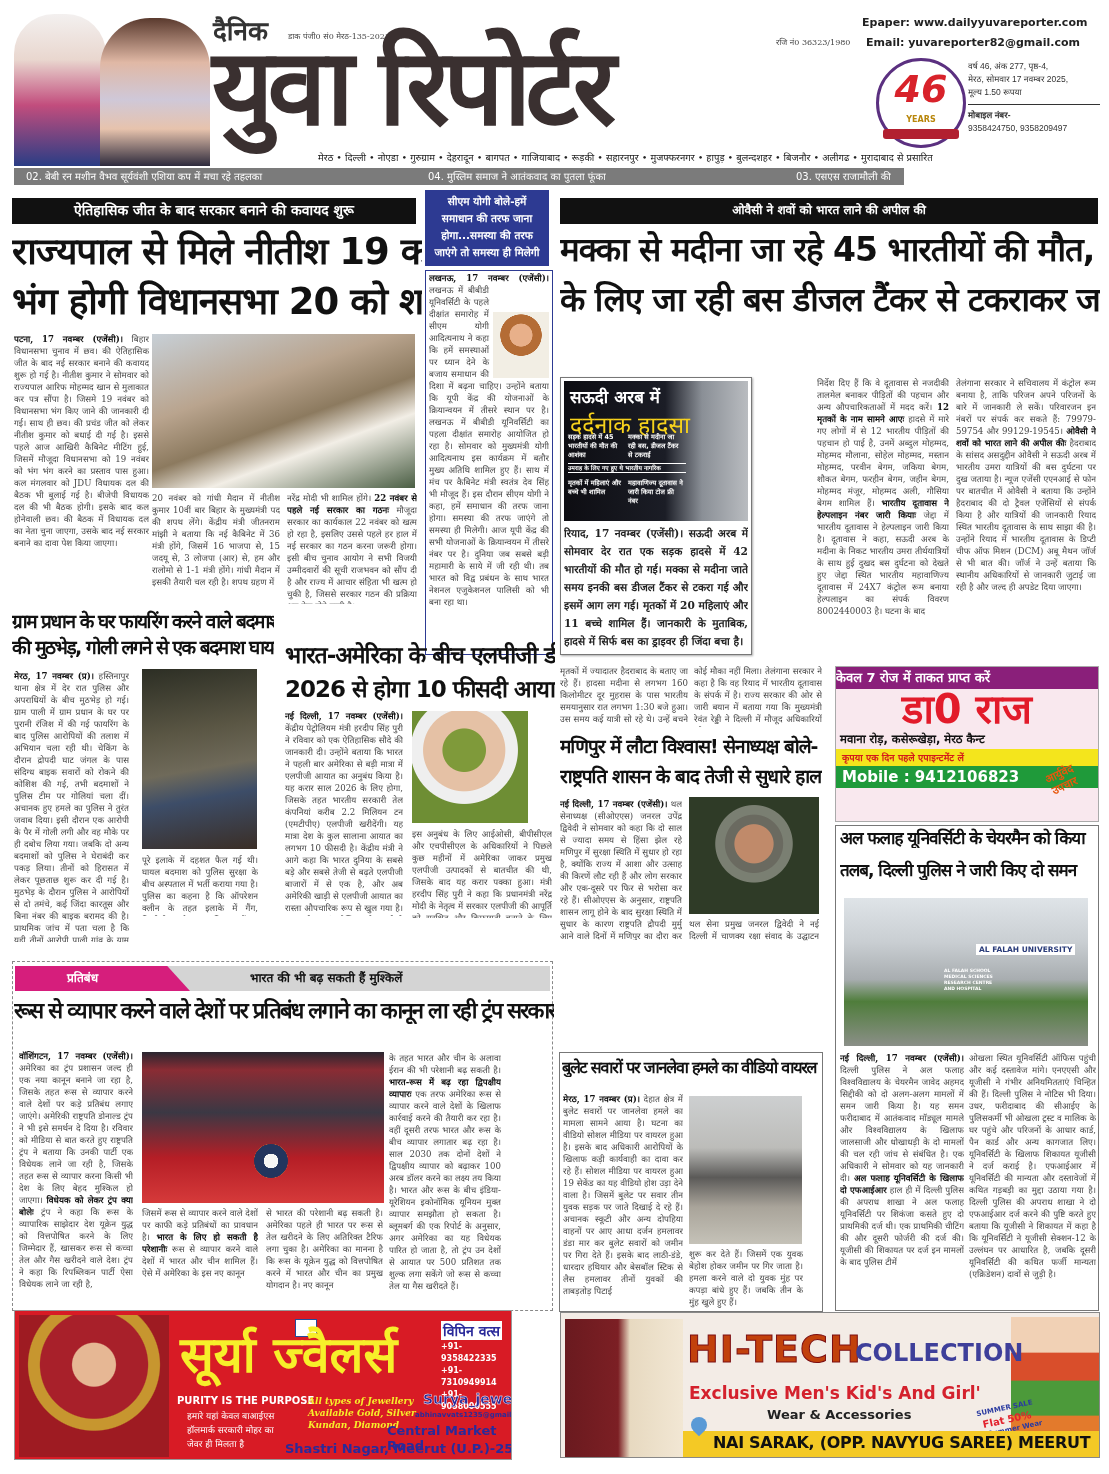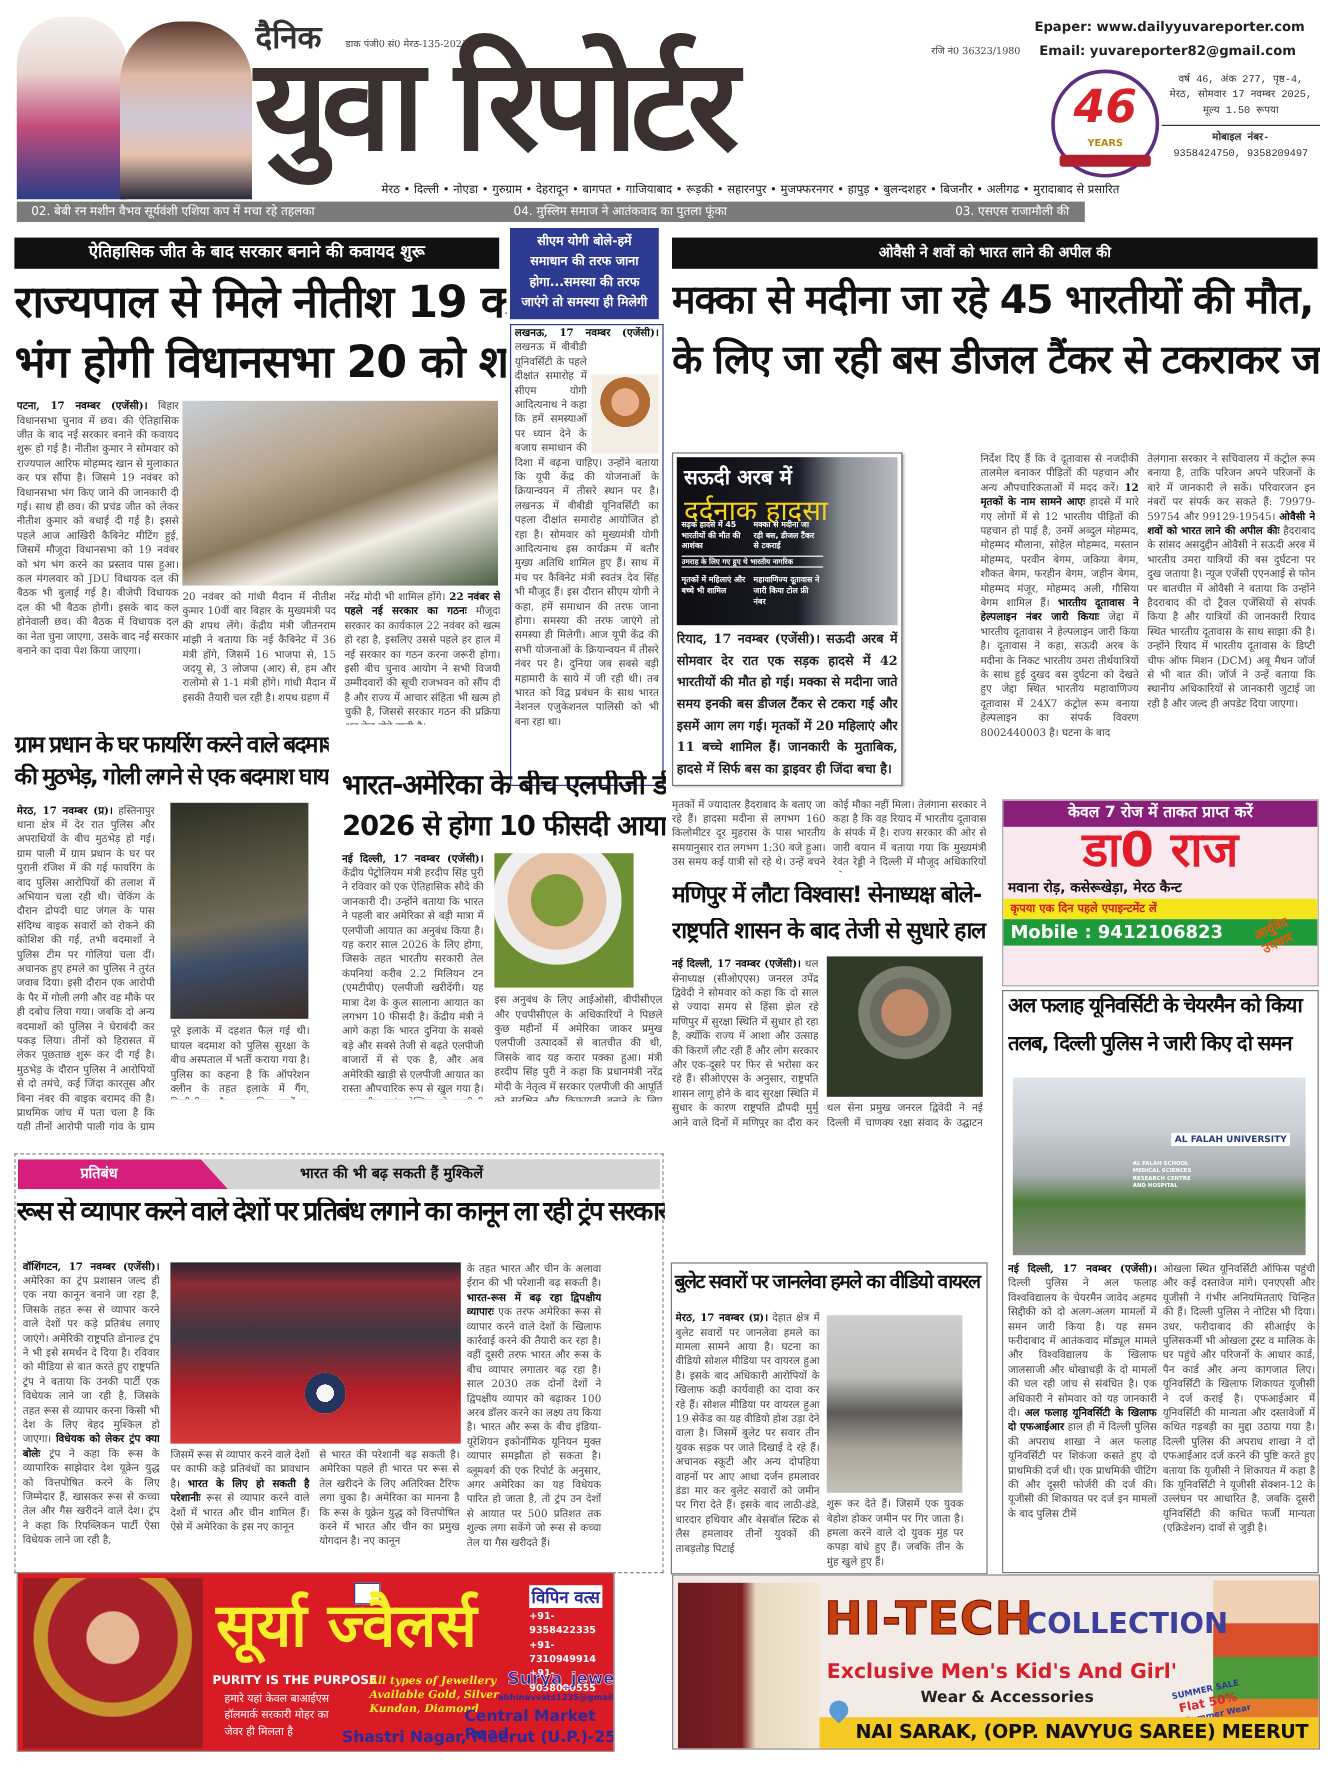--- a/index.html
+++ b/index.html
@@ -25,21 +25,21 @@
 <div class="abs" style="left:776px;top:36px;font-size:8px;color:#444;font-family:'DejaVu Serif',serif">रजि नं0 36323/1980</div>
 <div class="abs" style="left:862px;top:16px;font-size:11px;font-weight:bold;color:#222">Epaper: www.dailyyuvareporter.com</div>
 <div class="abs" style="left:866px;top:36px;font-size:11px;font-weight:bold;color:#222">Email: yuvareporter82@gmail.com</div>
 
 <div class="abs" style="left:876px;top:58px;width:90px;height:90px;border-radius:50%;border:3px solid #5b3080;background:#fff;text-align:center">
   <div style="font-size:38px;font-weight:bold;font-style:italic;color:#d8222a;line-height:52px;margin-top:2px">46</div>
   <div style="font-size:8px;font-weight:bold;color:#b8860b">YEARS</div>
   <div style="position:absolute;left:4px;right:4px;bottom:6px;height:10px;background:#b22030;border-radius:3px"></div>
 </div>
 
-<div class="abs" style="left:968px;top:60px;width:132px;text-align:center;font-family:Liberation Mono, monospace;font-size:8.5px;line-height:13px;color:#333">
+<div class="abs" style="left:968px;top:60px;width:132px;font-family:Liberation Sans, sans-serif;font-size:8.5px;line-height:13px;color:#333">
   <div>वर्ष 46, अंक 277, पृष्ठ-4,</div>
   <div>मेरठ, सोमवार 17 नवम्बर 2025,</div>
   <div>मूल्य 1.50 रूपया</div>
   <div style="border-top:1px solid #333;margin:5px 0 4px"></div>
   <div style="font-weight:bold">मोबाइल नंबर-</div>
   <div>9358424750, 9358209497</div>
 </div>
 
 <div class="abs" style="left:318px;top:151px;width:790px;font-size:9.6px;color:#222;white-space:nowrap;font-family:'DejaVu Serif',serif">मेरठ • दिल्ली • नोएडा • गुरुग्राम • देहरादून • बागपत • गाजियाबाद • रूड़की • सहारनपुर • मुजफ्फरनगर • हापुड़ • बुलन्दशहर • बिजनौर • अलीगढ • मुरादाबाद से प्रसारित</div>
 
@@ -99,21 +99,21 @@
 <div class="abs photo" style="left:412px;top:711px;width:116px;height:112px;background:radial-gradient(circle at 45% 35%,#7f9a3a 0 22%,#e5c1a5 23% 42%,#efefef 43% 55%,#6e8e34 56%)"></div>
 <div class="abs txt" style="left:412px;top:828px;width:140px;height:90px">इस अनुबंध के लिए आईओसी, बीपीसीएल और एचपीसीएल के अधिकारियों ने पिछले कुछ महीनों में अमेरिका जाकर प्रमुख एलपीजी उत्पादकों से बातचीत की थी, जिसके बाद यह करार पक्का हुआ। मंत्री हरदीप सिंह पुरी ने कहा कि प्रधानमंत्री नरेंद्र मोदी के नेतृत्व में सरकार एलपीजी की आपूर्ति को सुरक्षित और किफायती बनाने के लिए लगातार काम कर रही है।</div>
 
 <div class="abs hl" style="left:560px;top:735px;width:262px;font-size:19px">मणिपुर में लौटा विश्वास! सेनाध्यक्ष बोले-</div>
 <div class="abs hl" style="left:560px;top:765px;width:262px;font-size:19px">राष्ट्रपति शासन के बाद तेजी से सुधारे हालात</div>
 <div class="abs txt" style="left:560px;top:798px;width:122px;height:142px"><b>नई दिल्ली, 17 नवम्बर (एजेंसी)।</b> <span>थल सेनाध्यक्ष (सीओएएस) जनरल उपेंद्र द्विवेदी ने सोमवार को कहा कि दो साल से ज्यादा समय से हिंसा झेल रहे मणिपुर में सुरक्षा स्थिति में सुधार हो रहा है, क्योंकि राज्य में आशा और उत्साह की किरणें लौट रही हैं और लोग सरकार और एक-दूसरे पर फिर से भरोसा कर रहे हैं। सीओएएस के अनुसार, राष्ट्रपति शासन लागू होने के बाद सुरक्षा स्थिति में सुधार के कारण राष्ट्रपति द्रौपदी मुर्मु आने वाले दिनों में मणिपुर का दौरा कर सकती हैं। इससे पहले सितंबर में, प्रधानमंत्री नरेंद्र मोदी ने भी मणिपुर का दौरा किया था, जहाँ उन्होंने विस्थापित लोगों से बातचीत की थी और अन्य पूर्वोत्तर राज्यों का दौरा किया था।</span></div>
 <div class="abs photo" style="left:689px;top:797px;width:130px;height:117px;background:radial-gradient(circle at 50% 40%,#c08a6a 0 20%,#6a6a60 21% 30%,#7a7f72 31% 40%,#2f3b27 41%)"></div>
 <div class="abs txt" style="left:689px;top:918px;width:130px;height:24px">थल सेना प्रमुख जनरल द्विवेदी ने नई दिल्ली में चाणक्य रक्षा संवाद के उद्घाटन समारोह को संबोधित करते हुए कहा कि आशा और उत्साह के दिन लौट रहे हैं। सितंबर में भी हमारे प्रधानमंत्री ने राज्य का दौरा किया था और इसे भारत का शरनश कहा था। इन वार्ताओं से लोगों में आशा की किरण जगी है। अगर सब</div>
 
 <div class="abs" style="left:835px;top:666px;width:264px;height:156px;border:1px solid #aaa;background:#f9e8ee;overflow:hidden">
-  <div style="background:#8a1f7a;color:#fff;font-weight:bold;font-size:13px;line-height:22px;text-align:center;white-space:nowrap">केवल 7 रोज में ताकत प्राप्त करें</div>
+  <div style="background:#8a1f7a;color:#fff;font-weight:bold;font-size:13px;line-height:22px;white-space:nowrap">केवल 7 रोज में ताकत प्राप्त करें</div>
   <div style="font-weight:bold;font-size:40px;text-align:center;color:#e21b2a;line-height:40px;white-space:nowrap">डा0 राज</div>
   <div style="font-weight:bold;font-size:11.5px;color:#111;padding-left:4px;line-height:20px;white-space:nowrap">मवाना रोड़, कसेरूखेड़ा, मेरठ कैन्ट</div>
   <div style="background:#f4e51c;color:#d41a1a;font-weight:bold;font-size:9.5px;line-height:17px;padding-left:6px;white-space:nowrap">कृपया एक दिन पहले एपाइन्टमेंट लें</div>
   <div style="background:#1f9a3a;color:#fff;font-weight:bold;font-size:15px;line-height:22px;padding-left:6px;white-space:nowrap">Mobile : 9412106823</div>
   <div style="position:absolute;right:6px;top:100px;width:60px;transform:rotate(-25deg);font-weight:bold;font-size:11px;line-height:13px;color:#e8580c;text-align:center">आर्युवेद उपचार</div>
 </div>
 
 <div class="abs boxed" style="left:835px;top:825px;width:264px;height:486px;border:1px solid #777"></div>
 <div class="abs hl" style="left:840px;top:828px;width:256px;font-size:17px">अल फलाह यूनिवर्सिटी के चेयरमैन को किया</div>
 <div class="abs hl" style="left:840px;top:860px;width:256px;font-size:17px">तलब, दिल्ली पुलिस ने जारी किए दो समन</div>

